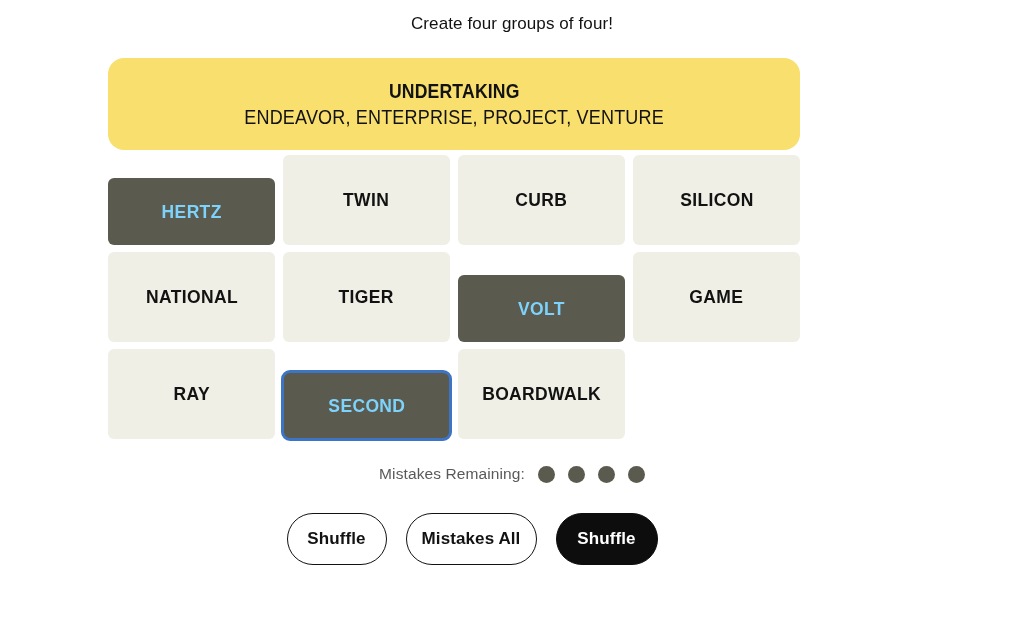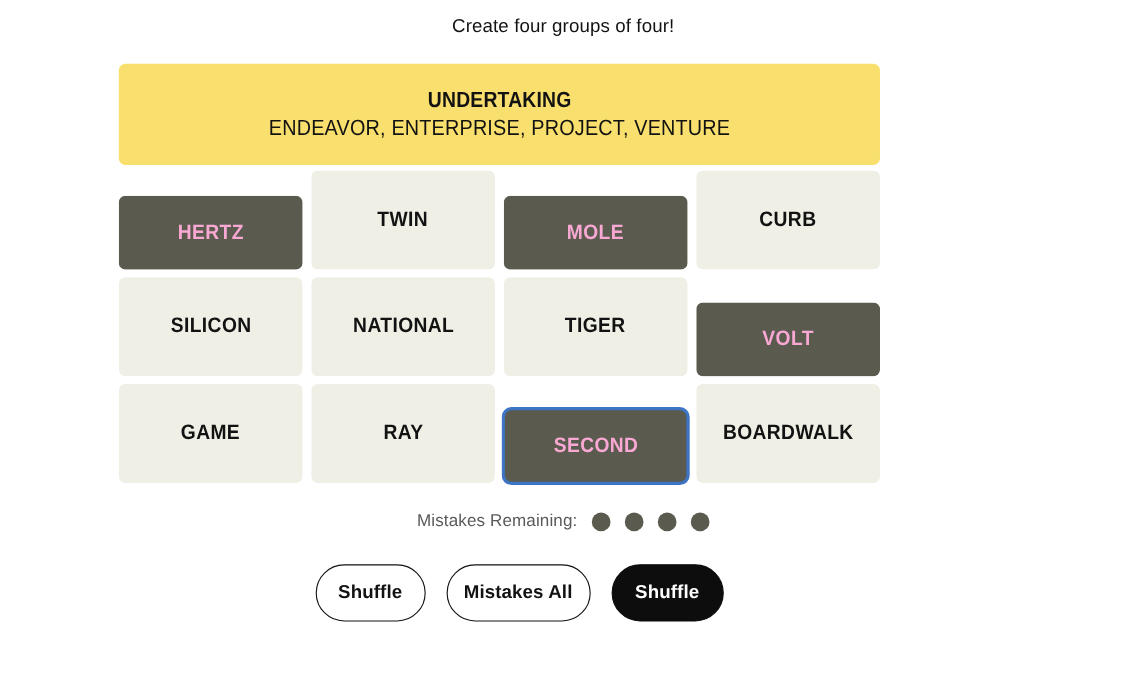--- a/index.html
+++ b/index.html
@@ -105,21 +105,21 @@
     display: block;
     transform: scaleX(0.92);
     white-space: nowrap;
   }
   .tile.unselected {
     background: #efefe6;
     color: #121212;
   }
   .tile.selected {
     background: #5a5a4e;
-    color: #f9a8d4;
+    color: #7dd3fc;
     margin-top: 23px;
   }
   .tile.focused {
     outline: 3px solid #3d74c4;
     outline-offset: -1px;
     border-radius: 7px;
   }
 
   
   .mistakes {
@@ -190,34 +190,31 @@
 </style>
 </head>
 <body>
 
 <div class="page">
 
   <div class="headline">Create four groups of four!</div>
 
   <div class="board">
 
-    <div class="solved-row" id="solved-row-0" style="background: rgb(249, 223, 109);">
+    <div class="solved-row" id="solved-row-0" style="background: rgb(249, 223, 109); border-radius: 16px;">
       <div class="solved-title">UNDERTAKING</div>
       <div class="solved-words">ENDEAVOR, ENTERPRISE, PROJECT, VENTURE</div>
     </div>
 
     <div class="grid" id="word-grid">
         <div class="tile selected">
           <span>HERTZ</span>
         </div>
         <div class="tile unselected">
           <span>TWIN</span>
-        </div>
-        <div class="tile selected">
-          <span>MOLE</span>
         </div>
         <div class="tile unselected">
           <span>CURB</span>
         </div>
         <div class="tile unselected">
           <span>SILICON</span>
         </div>
         <div class="tile unselected">
           <span>NATIONAL</span>
         </div>

